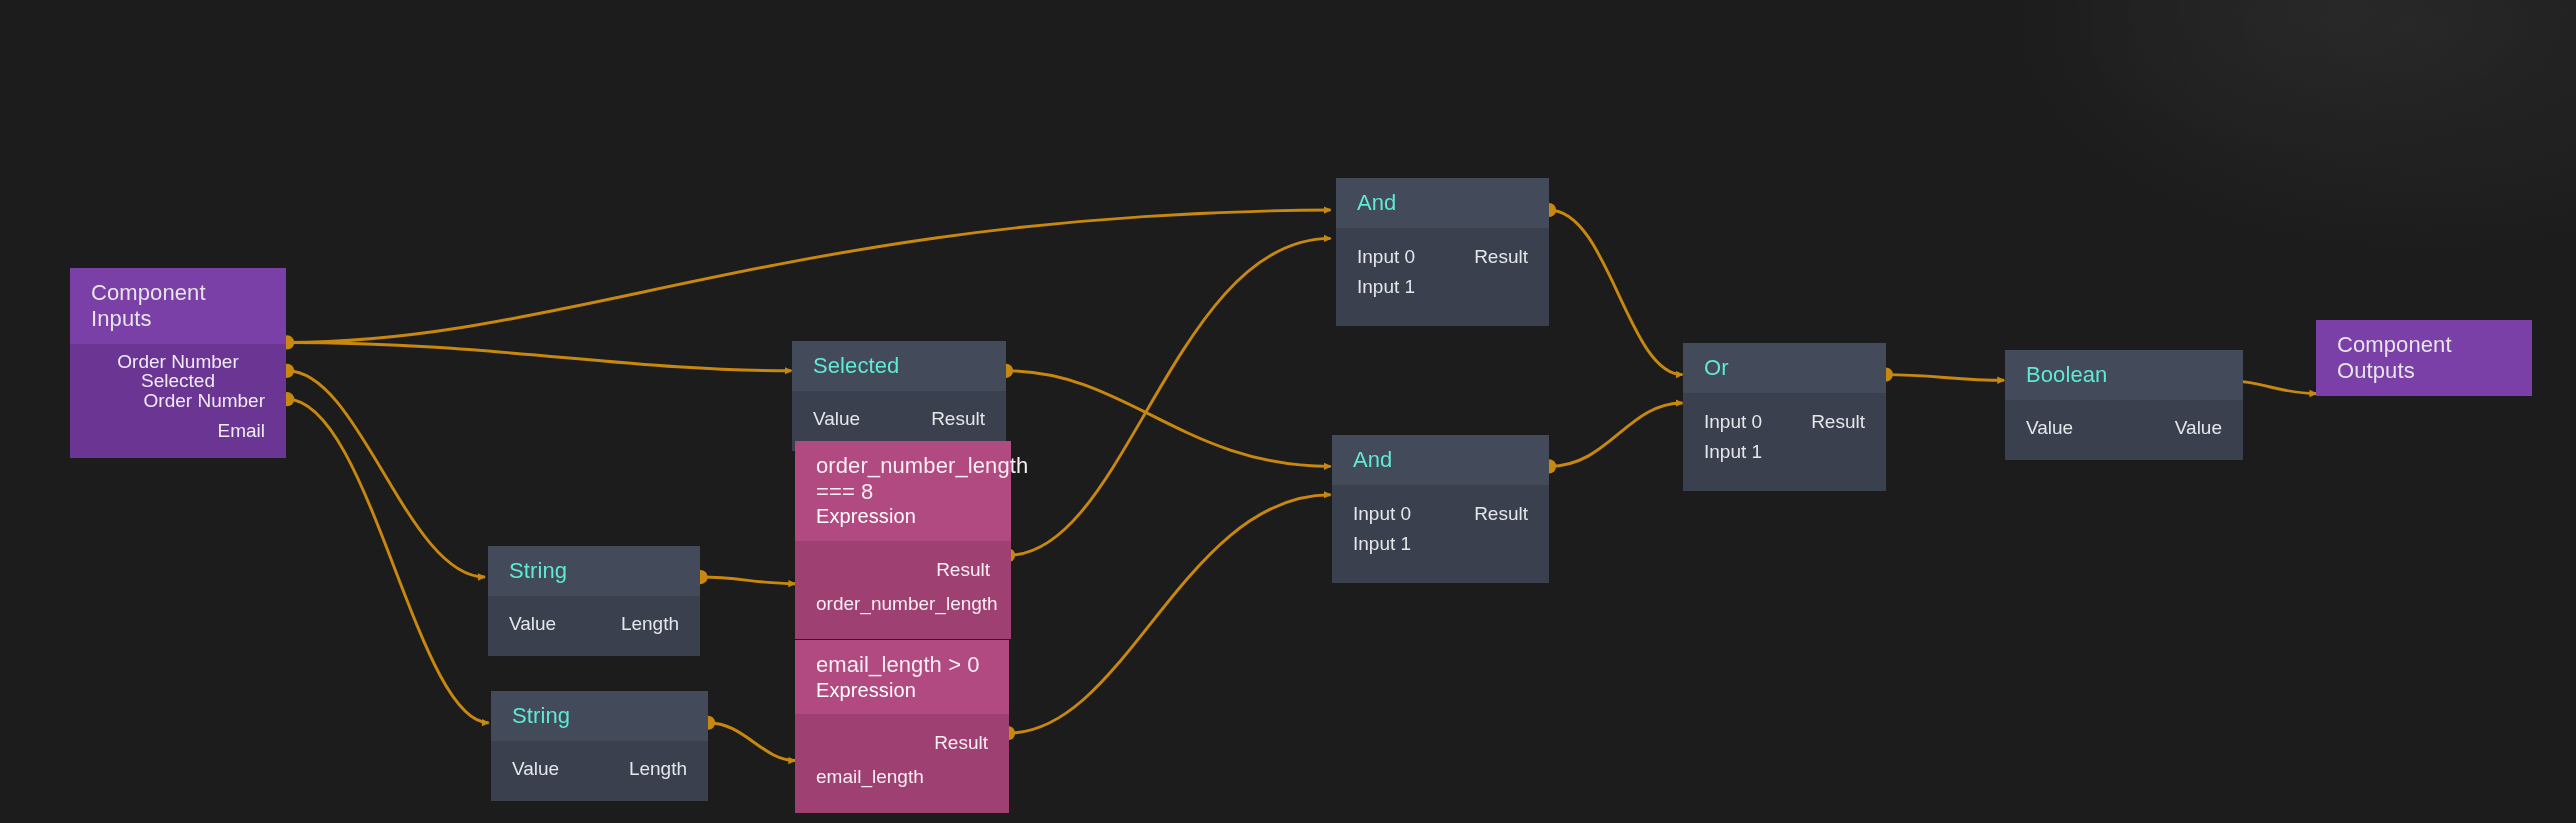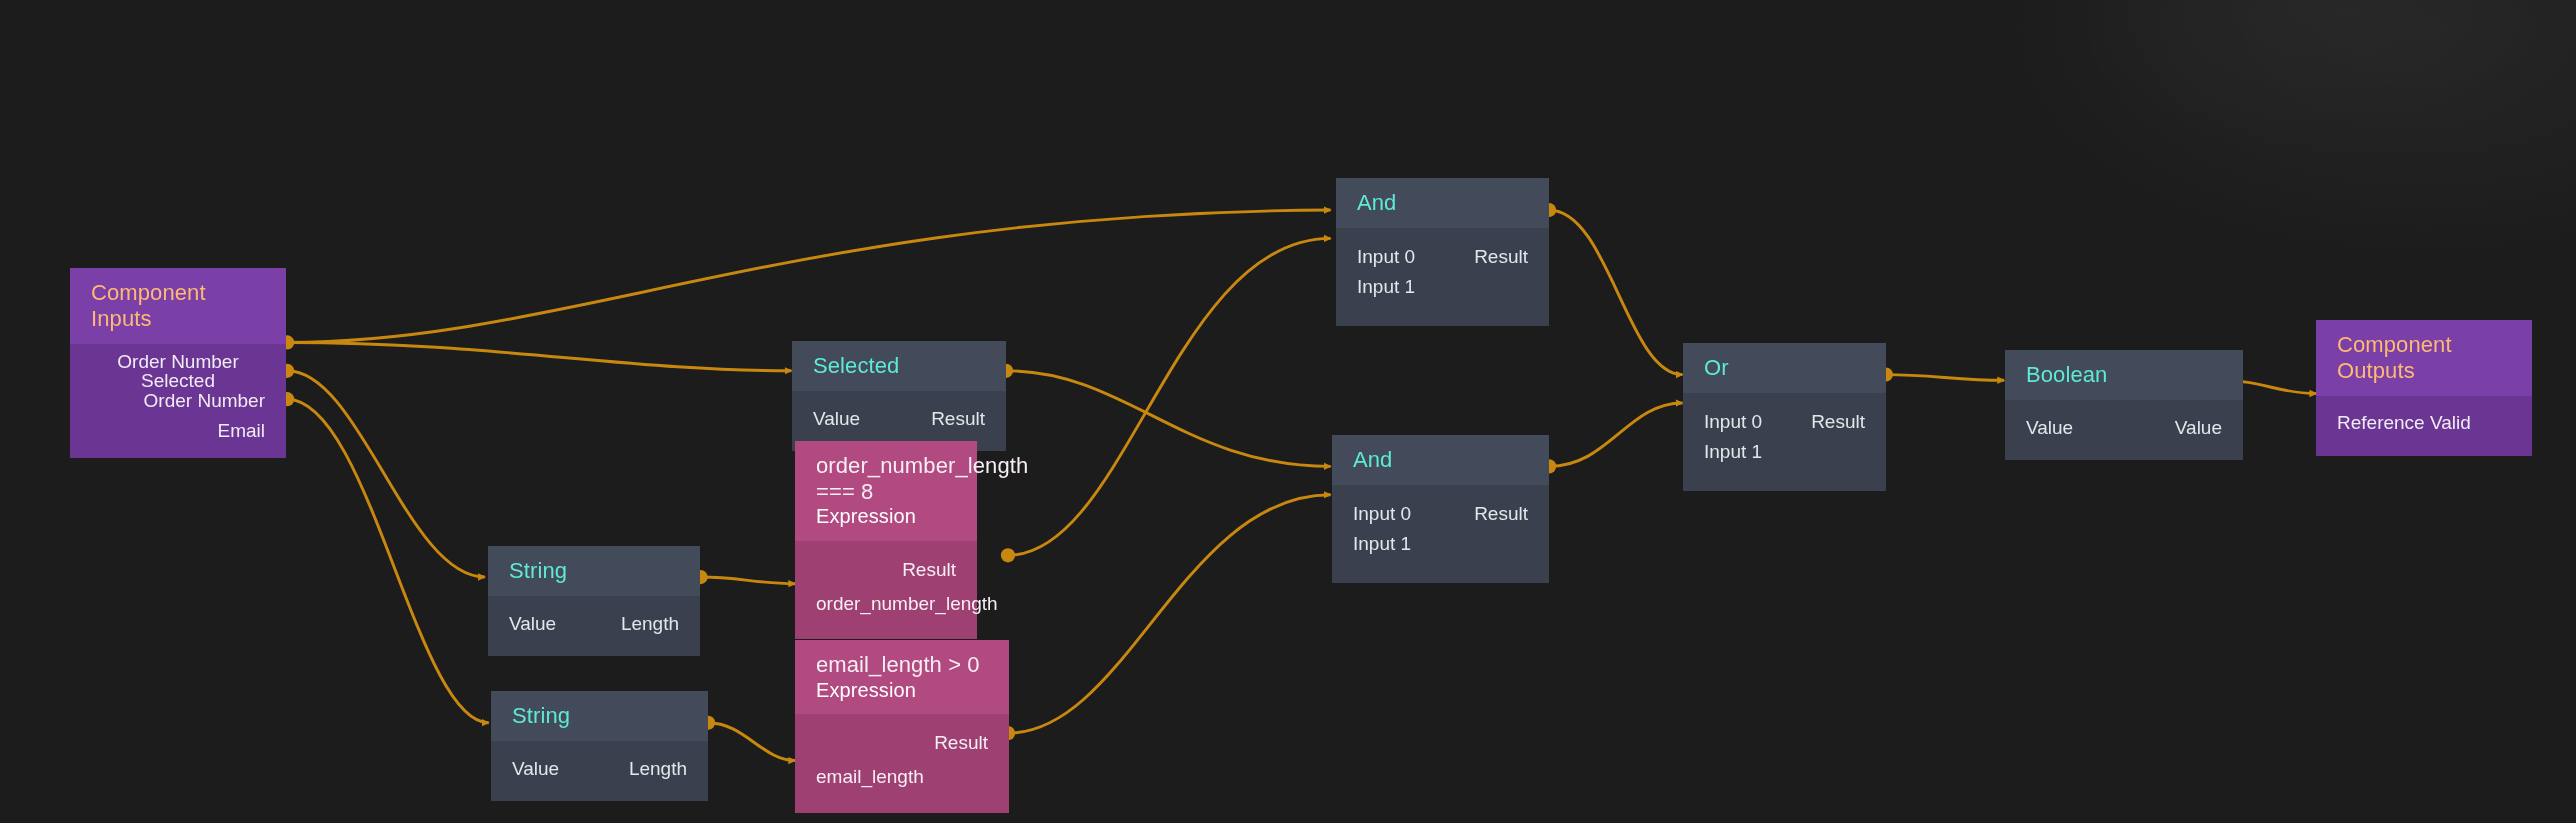--- a/index.html
+++ b/index.html
@@ -71,21 +71,21 @@
     color: #5eead4;
     margin-top: 42px;
   }
   .skin-dark .node-body {
     background: #3b404e;
     color: #e4e6ea;
   }
   
   .skin-purple .node-header {
     background: #7b3fa8;
-    color: #fdba74;
+    color: #e5e5e5;
   }
   .skin-purple .node-body {
     background: #6b3593;
     color: #f0ebf4;
   }
   
   .skin-magenta .node-header {
     background: #b04a80;
     color: #f7eef3;
   }
@@ -175,21 +175,21 @@
       <span>Selected</span>
     </div>
     <div class="node-body" style="padding:12.3px 0 18px 0;">
       <div class="port-row">
         <span class="port-in-label">Value</span>
         <span class="port-out-label">Result</span>
       </div>
     </div>
   </div>
 
-  <div class="node skin-magenta" style="left:795px; top:441px; width:182px;">
+  <div class="node skin-magenta" style="left:795px; top:441px; width:216px;">
     <div class="node-header">
       <span>order_number_length === 8</span>
       <span class="subtitle">Expression</span>
     </div>
     <div class="node-body" style="padding:11.4px 0 19px 0;">
       <div class="port-row only-out tall">
         <span class="port-out-label">Result</span>
       </div>
       <div class="port-row tall">
         <span class="port-in-label">order_number_length</span>
@@ -290,21 +290,16 @@
         <span class="port-in-label">Value</span>
         <span class="port-out-label">Value</span>
       </div>
     </div>
   </div>
 
   <div class="node skin-purple" style="left:2316px; top:320px; width:216px;">
     <div class="node-header">
       <span>Component Outputs</span>
     </div>
-    <div class="node-body" style="padding:12.3px 0 18px 0;">
-      <div class="port-row">
-        <span class="port-in-label">Reference Valid</span>
-      </div>
-    </div>
   </div>
 
 </div>
 
 
 </body></html>

